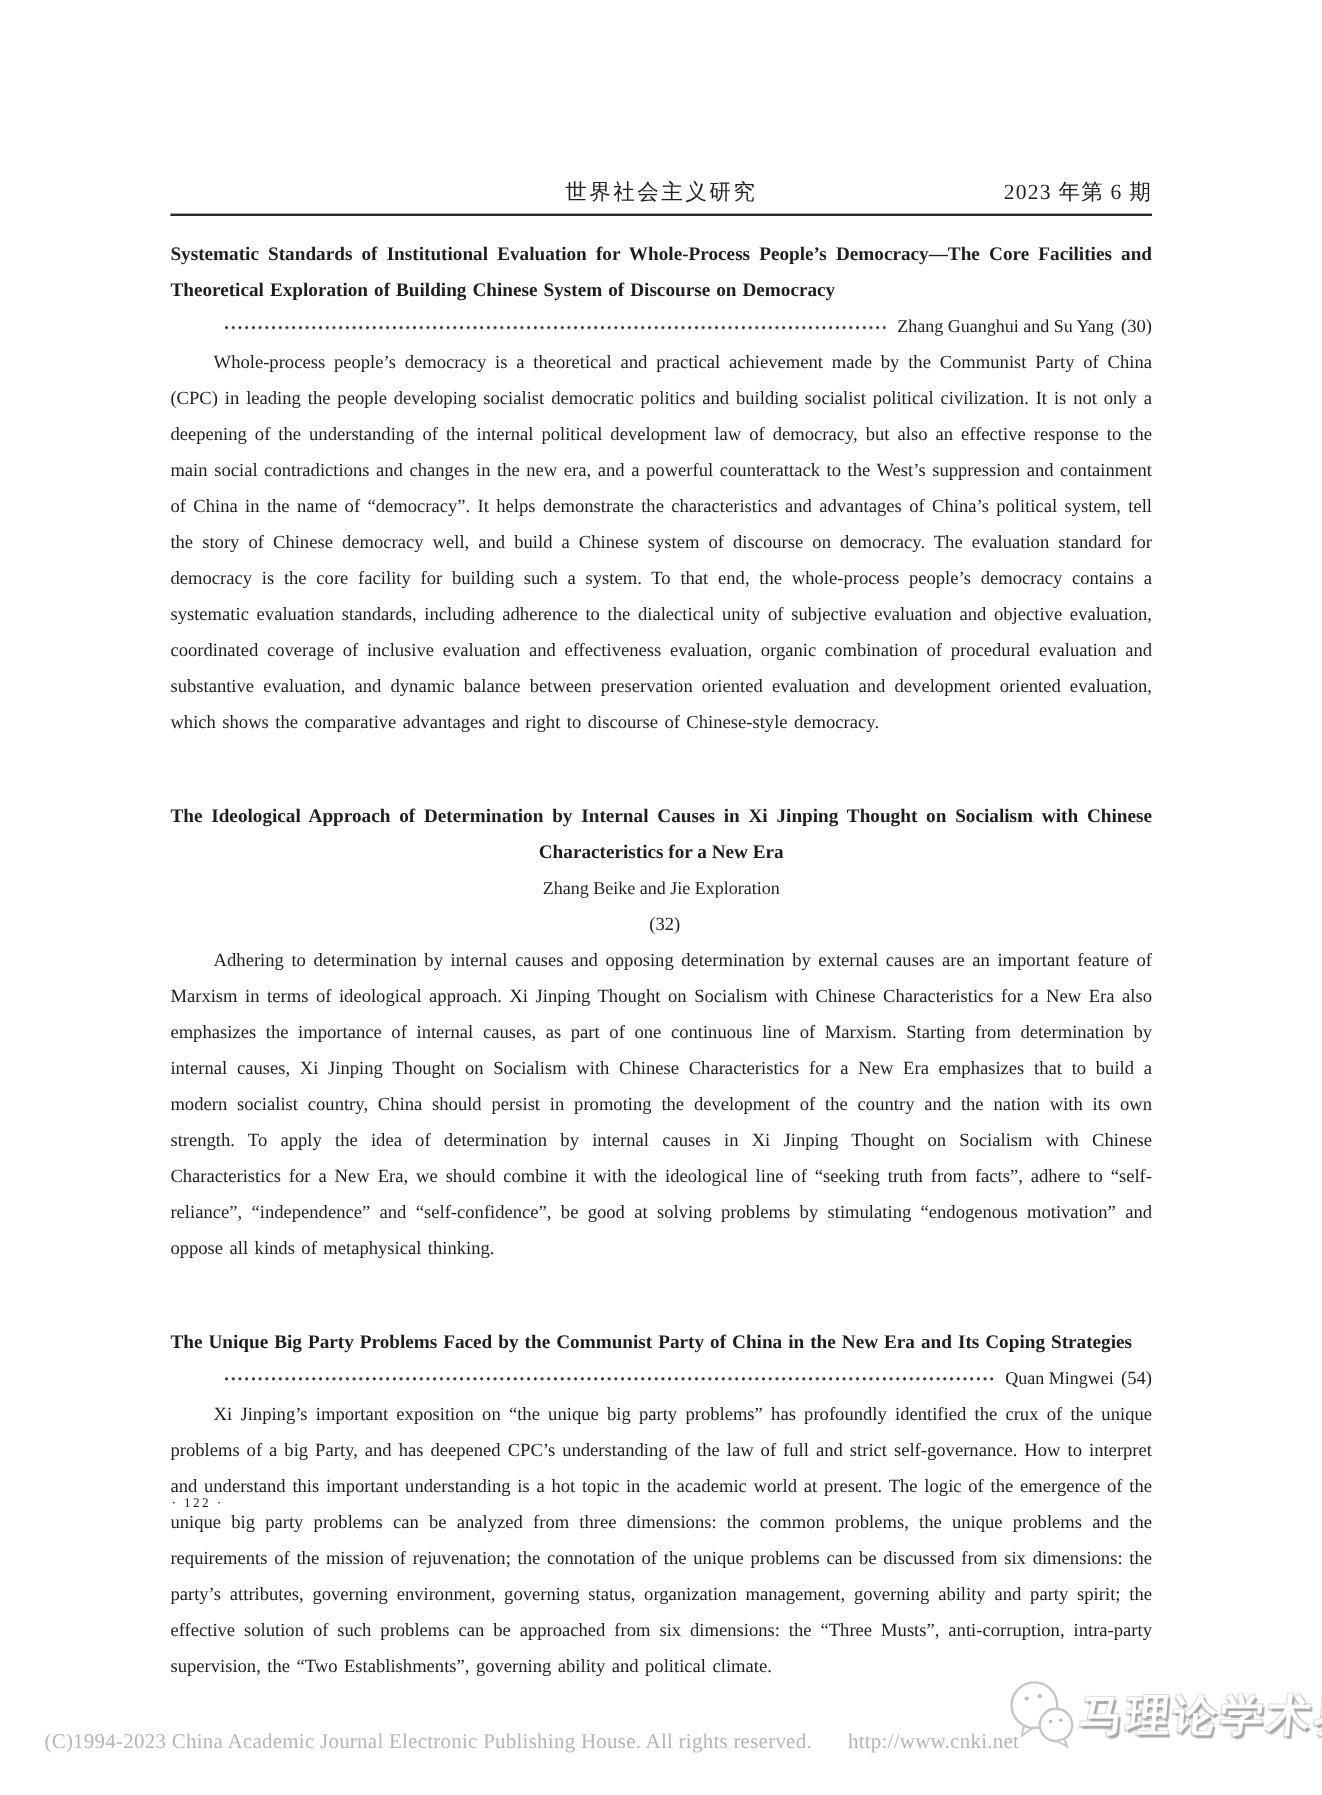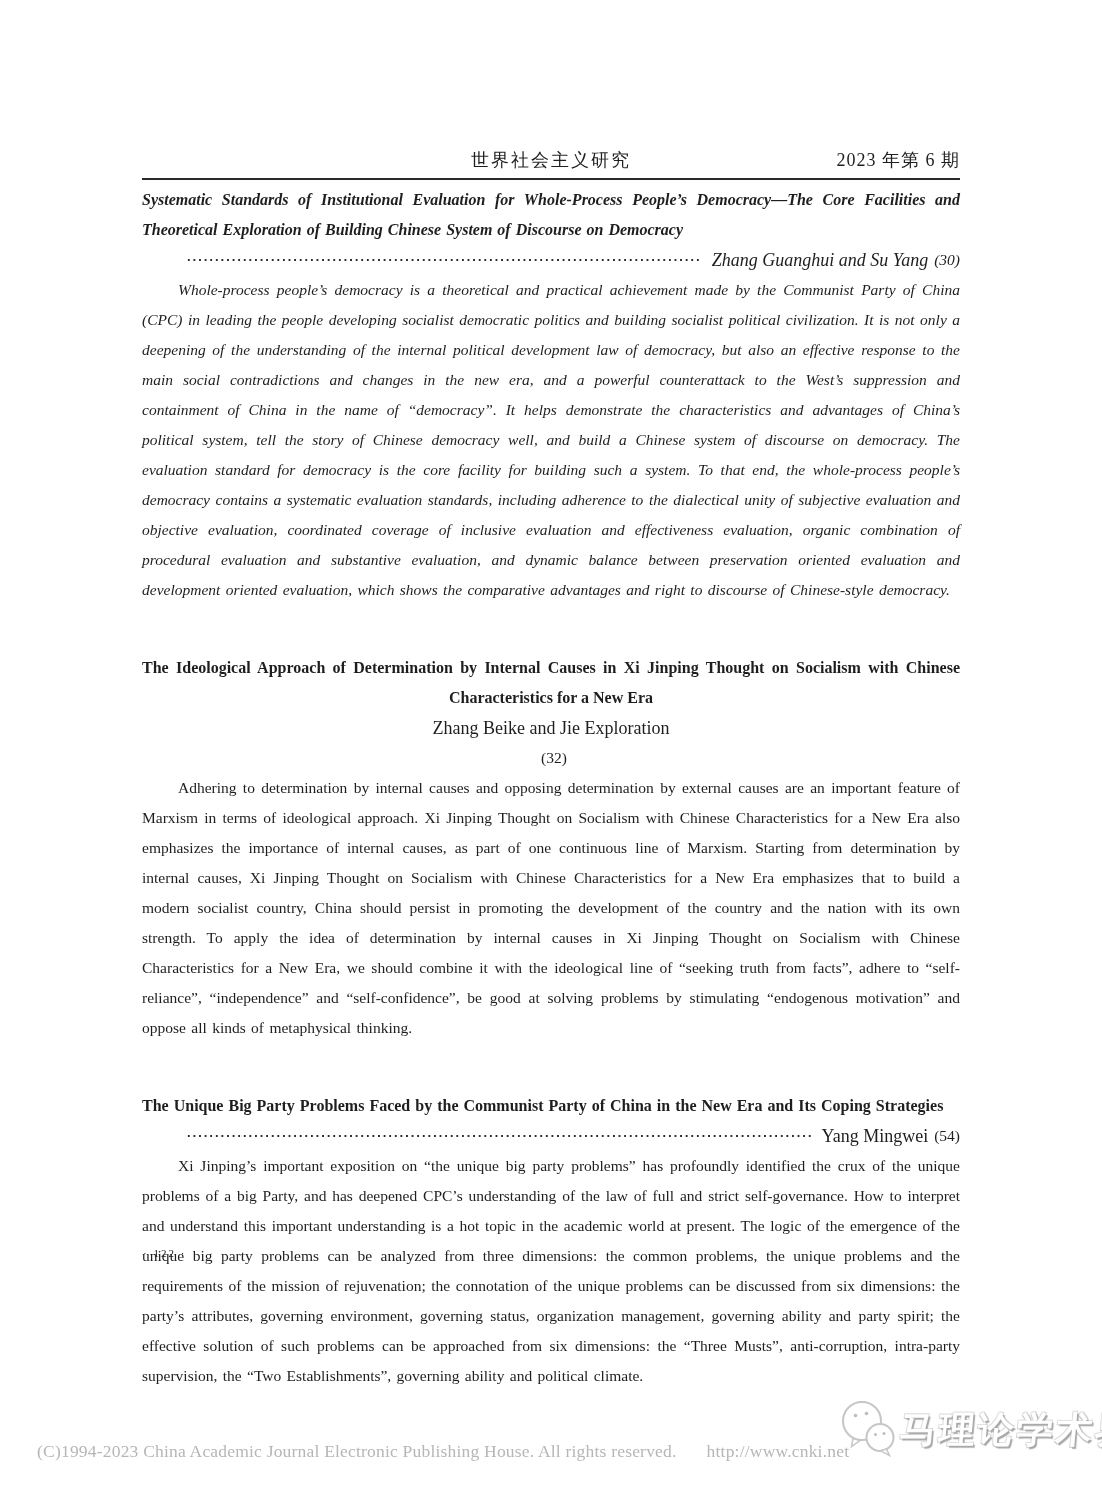--- a/index.html
+++ b/index.html
@@ -15,39 +15,39 @@
   .content { position: absolute; left: 142px; top: 147px; width: 818px; }
 
   
   .jheader { position: relative; height: 26px; font-size: 18px; line-height: 26px; }
   .journal-title { text-align: center; letter-spacing: 2px; }
   .issue { position: absolute; right: 0; top: 0; letter-spacing: 1px; }
   .rule { border-bottom: 2px solid #2a2a2a; margin-top: 5px; }
 
   
   .article { margin-top: 48px; }
-  .article.first { margin-top: 5px; font-style: italic; }
+  .article.first { margin-top: 18px; }
   .title-line {
     font-weight: 700; font-size: 16px; line-height: 30px;
     word-spacing: 1px;
   }
   .justify-full { text-align: justify; text-align-last: justify; }
   .author-line { display: flex; align-items: center; font-size: 15.5px; line-height: 30px; }
   .leader {
     flex: 1; height: 30px;
     background-image: radial-gradient(circle, #2b2b2b 1.15px, transparent 1.45px);
     background-size: 5.6px 30px;
     background-repeat: repeat-x;
     background-position: 0 center;
   }
   .author-line .leader.indented { margin-left: 44px; margin-right: 10px; }
   .title-mixed { display: flex; align-items: center; line-height: 30px; flex-direction: column; }
   .title-mixed .title-inline { font-weight: 700; font-size: 16px; white-space: nowrap; }
   .title-mixed .leader { margin: 0 10px 0 12px; }
-  .authors { white-space: nowrap; font-size: 18px; }
+  .authors { white-space: nowrap; font-size: 15px; }
   .pageno { white-space: nowrap; font-size: 15.5px; margin-left: 6px; }
   .abstract {
     margin: 0; text-align: justify; text-indent: 36px;
     font-size: 15.5px; line-height: 30px; word-spacing: 1.5px;
   }
 
   
   .folio { position: absolute; left: 143px; top: 1247px; font-size: 11px; letter-spacing: 2px; }
 
   
@@ -99,21 +99,21 @@
         <span class="authors">Zhang Beike and Jie Exploration</span>
         <span class="pageno">(32)</span>
       </div>
       <p class="abstract">Adhering to determination by internal causes and opposing determination by external causes are an important feature of Marxism in terms of ideological approach. Xi Jinping Thought on Socialism with Chinese Characteristics for a New Era also emphasizes the importance of internal causes, as part of one continuous line of Marxism. Starting from determination by internal causes, Xi Jinping Thought on Socialism with Chinese Characteristics for a New Era emphasizes that to build a modern socialist country, China should persist in promoting the development of the country and the nation with its own strength. To apply the idea of determination by internal causes in Xi Jinping Thought on Socialism with Chinese Characteristics for a New Era, we should combine it with the ideological line of “seeking truth from facts”, adhere to “self-reliance”, “independence” and “self-confidence”, be good at solving problems by stimulating “endogenous motivation” and oppose all kinds of metaphysical thinking.</p>
     </section>
 
     <section class="article">
       <div class="title-line">The Unique Big Party Problems Faced by the Communist Party of China in the New Era and Its Coping Strategies</div>
       <div class="author-line">
         <span class="leader indented"></span>
-        <span class="authors">Yang Mingwei</span>
+        <span class="authors">Quan Mingwei</span>
         <span class="pageno">(54)</span>
       </div>
       <p class="abstract">Xi Jinping’s important exposition on “the unique big party problems” has profoundly identified the crux of the unique problems of a big Party, and has deepened CPC’s understanding of the law of full and strict self-governance. How to interpret and understand this important understanding is a hot topic in the academic world at present. The logic of the emergence of the unique big party problems can be analyzed from three dimensions: the common problems, the unique problems and the requirements of the mission of rejuvenation; the connotation of the unique problems can be discussed from six dimensions: the party’s attributes, governing environment, governing status, organization management, governing ability and party spirit; the effective solution of such problems can be approached from six dimensions: the “Three Musts”, anti-corruption, intra-party supervision, the “Two Establishments”, governing ability and political climate.</p>
     </section>
 
   </div>
 
   <div class="folio">· 122 ·</div>
 
   <div class="footer-line">

